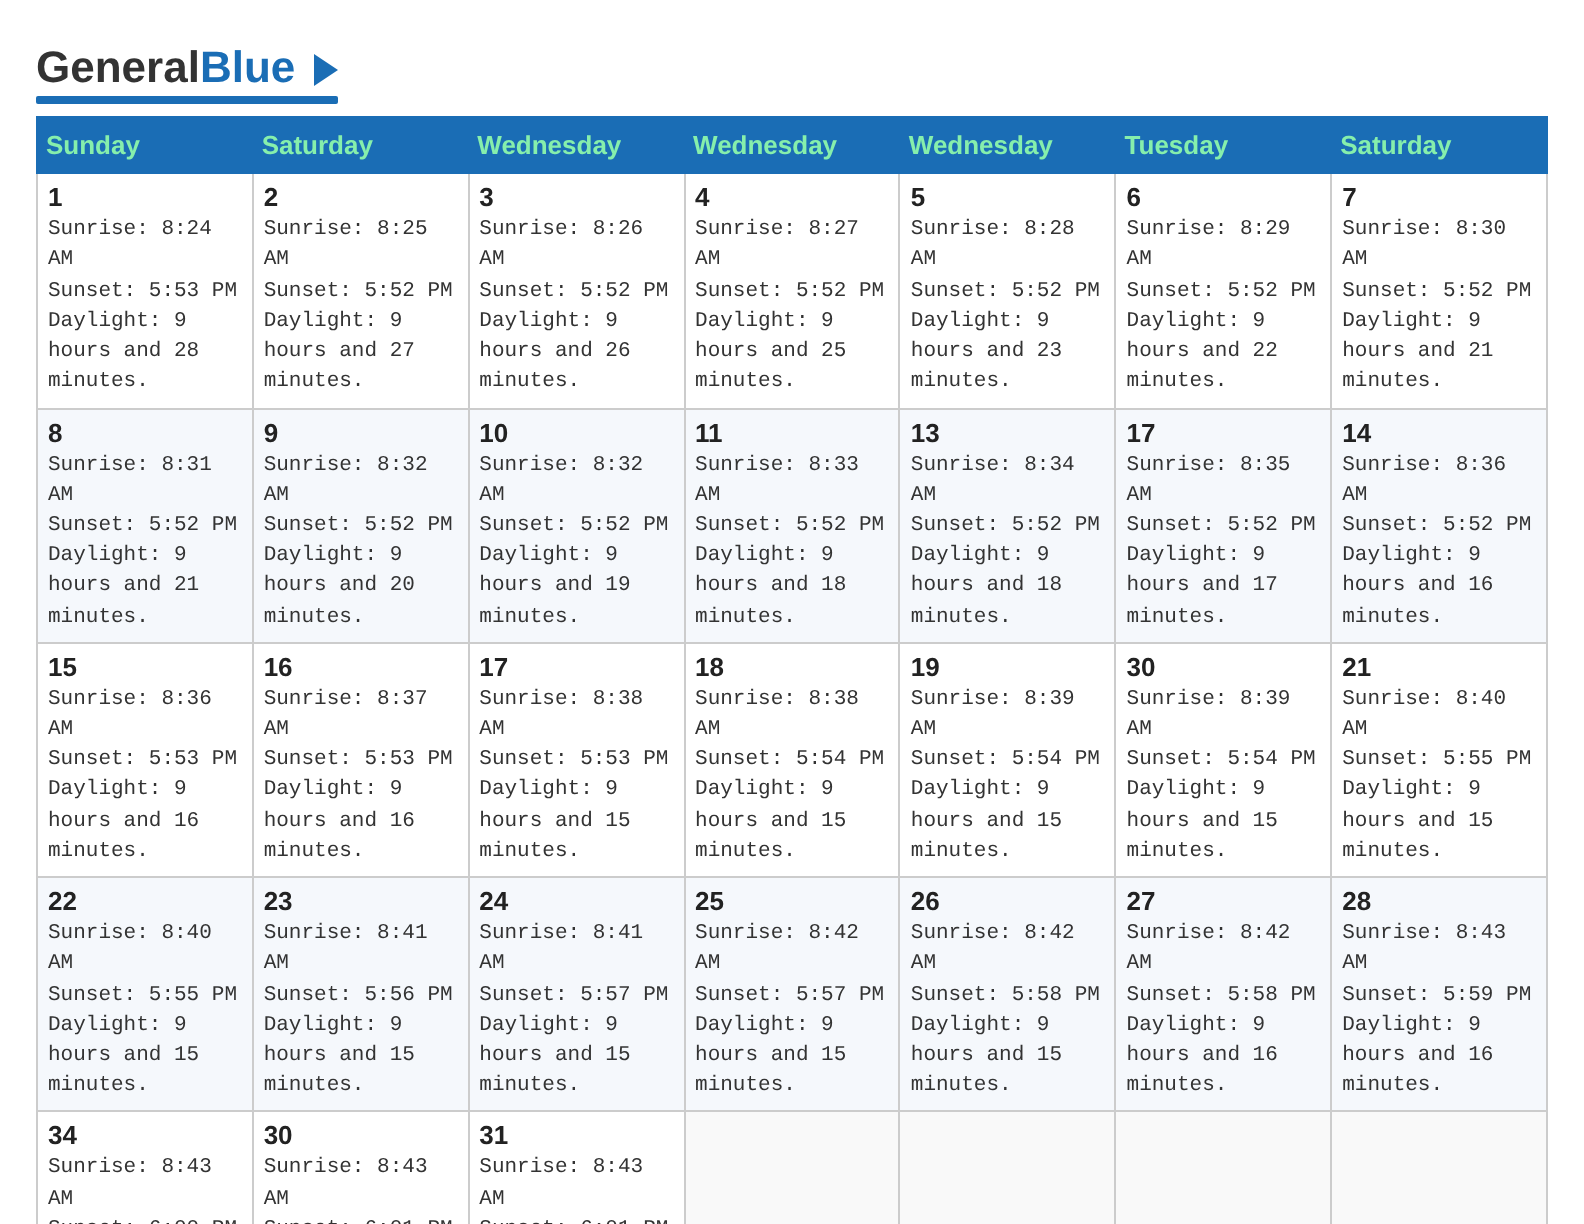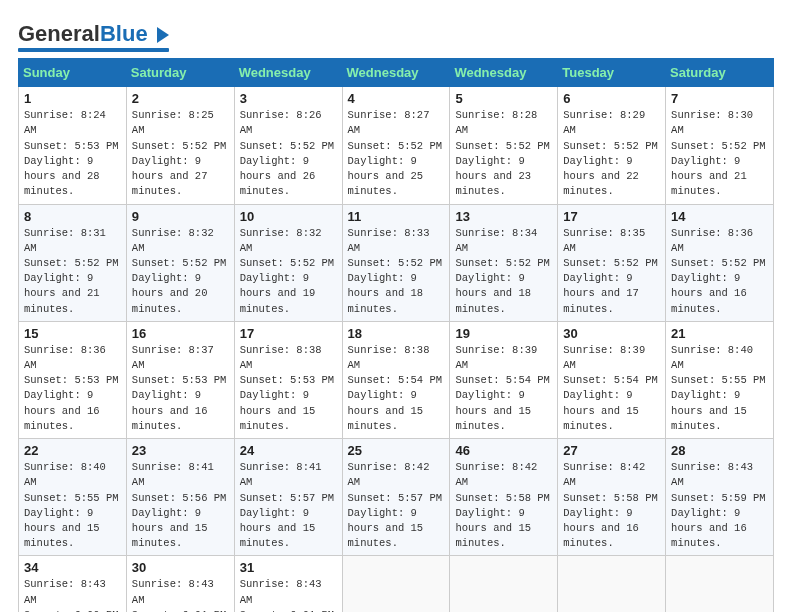--- a/index.html
+++ b/index.html
@@ -215,21 +215,21 @@
         </td>
         <td>
           <span class="day-num">24</span>
           <div class="day-detail">Sunrise: 8:41 AM<br>Sunset: 5:57 PM<br>Daylight: 9 hours and 15 minutes.</div>
         </td>
         <td>
           <span class="day-num">25</span>
           <div class="day-detail">Sunrise: 8:42 AM<br>Sunset: 5:57 PM<br>Daylight: 9 hours and 15 minutes.</div>
         </td>
         <td>
-          <span class="day-num">46</span>
+          <span class="day-num">26</span>
           <div class="day-detail">Sunrise: 8:42 AM<br>Sunset: 5:58 PM<br>Daylight: 9 hours and 15 minutes.</div>
         </td>
         <td>
           <span class="day-num">27</span>
           <div class="day-detail">Sunrise: 8:42 AM<br>Sunset: 5:58 PM<br>Daylight: 9 hours and 16 minutes.</div>
         </td>
         <td>
           <span class="day-num">28</span>
           <div class="day-detail">Sunrise: 8:43 AM<br>Sunset: 5:59 PM<br>Daylight: 9 hours and 16 minutes.</div>
         </td>

